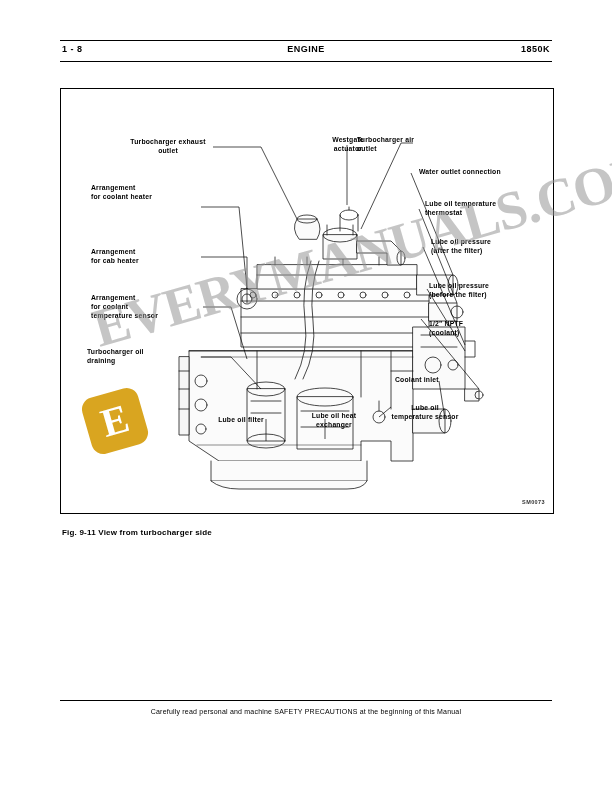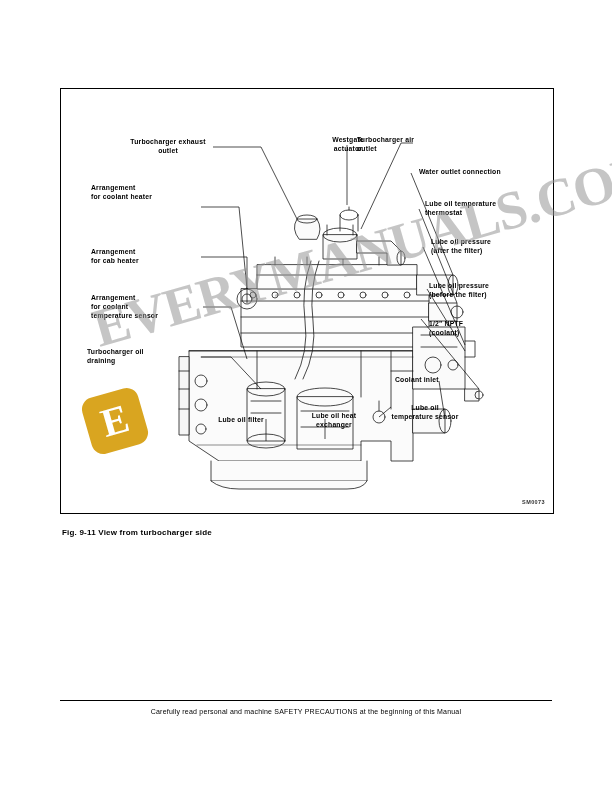--- a/index.html
+++ b/index.html
@@ -199,20 +199,27 @@
     font-size: 40px;
     line-height: 58px;
     text-align: center;
   }
 </style>
 </head>
 <body>
 
 <div class="page">
 
+  <div class="header">
+    <div class="header-rule-top"></div>
+    <div class="header-left">1 - 8</div>
+    <div class="header-center">ENGINE</div>
+    <div class="header-right">1850K</div>
+    <div class="header-rule-bottom"></div>
+  </div>
 
   <div class="figure-box">
 
     <svg class="engine-art" viewBox="0 0 492 424">
       <g stroke="#1a1a1a" stroke-width="0.8" fill="none" stroke-linejoin="round" stroke-linecap="round">
 
         <path d="M128 262 L128 352 L158 372 L300 372 L300 352 L330 352 L330 372 L352 372 L352 262 Z" fill="#fbfbfb"></path>
         <path d="M128 262 L352 262"></path>
 
         <path d="M150 372 L150 392 L306 392 L306 372" fill="#fbfbfb"></path>

